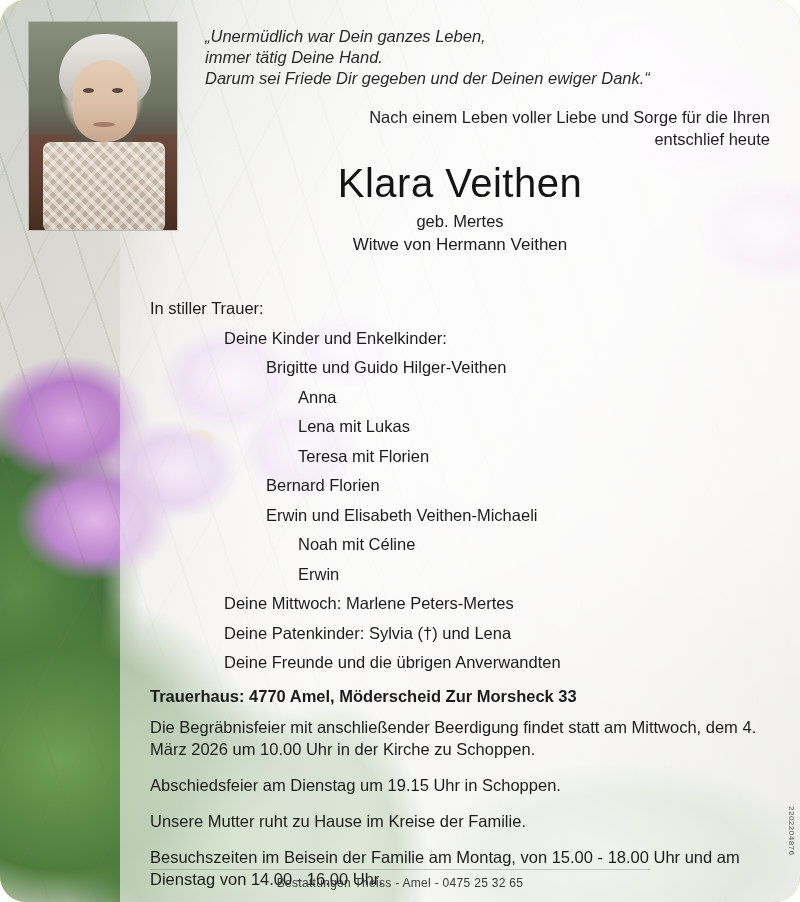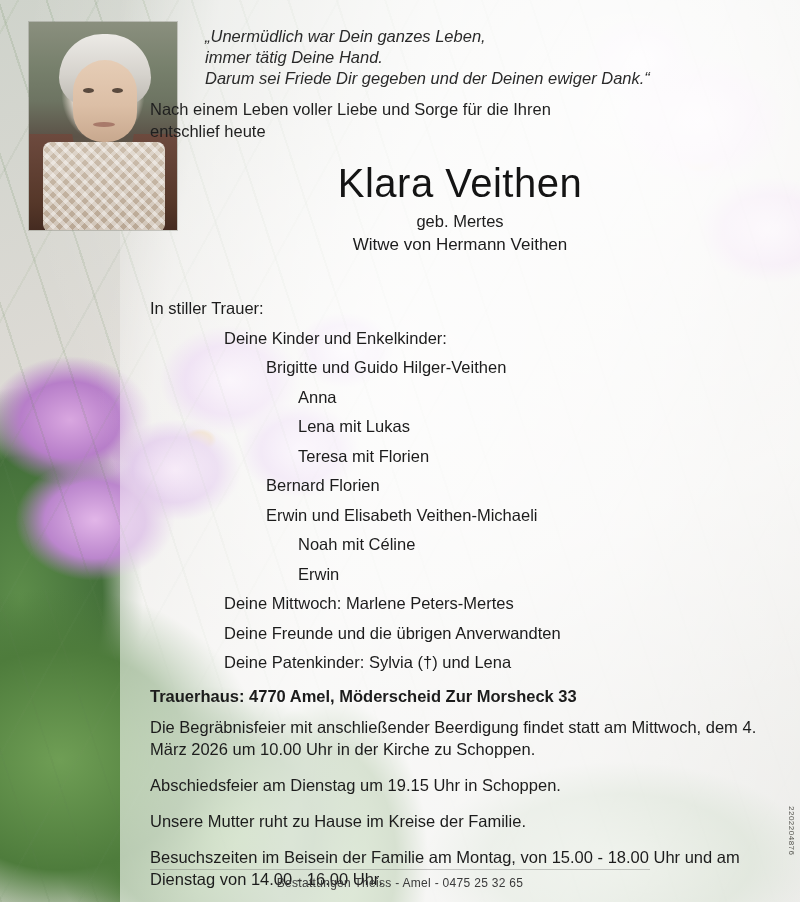--- a/index.html
+++ b/index.html
@@ -8,20 +8,21 @@
     background: #ffffff;
   }
   #card {
     position: relative;
     width: 800px;
     height: 902px;
     overflow: hidden;
     font-family: "Liberation Sans", sans-serif;
     color: #1c1c1c;
     background: #eab308;
+    border-radius: 26px;
   }
 
   
   .bg {
     position: absolute;
     inset: 0;
     background:
       
       radial-gradient(circle at 78% 12%, rgba(255,255,255,0.80) 0%, rgba(255,255,255,0.30) 32%, rgba(255,255,255,0.0) 60%),
       radial-gradient(circle at 52% 42%, rgba(255,255,255,0.55) 0%, rgba(255,255,255,0.0) 48%),
@@ -145,23 +146,23 @@
     font-style: italic;
     font-size: 16.5px;
     line-height: 21px;
     color: #2a2a2a;
     text-align: left;
   }
 
   .intro {
     position: absolute;
     left: 150px;
-    top: 98px;
-    width: 620px;
-    text-align: left;
+    top: 106px;
+    width: 620px;
+    text-align: right;
     font-size: 16.5px;
     line-height: 22px;
     color: #1f1f1f;
   }
 
   .name {
     position: absolute;
     left: 150px;
     top: 160px;
     width: 620px;
@@ -310,22 +311,22 @@
       <div class="m-line ind-1">Deine Kinder und Enkelkinder:</div>
       <div class="m-line ind-2">Brigitte und Guido Hilger-Veithen</div>
       <div class="m-line ind-3">Anna</div>
       <div class="m-line ind-3">Lena mit Lukas</div>
       <div class="m-line ind-3">Teresa mit Florien</div>
       <div class="m-line ind-2">Bernard Florien</div>
       <div class="m-line ind-2">Erwin und Elisabeth Veithen-Michaeli</div>
       <div class="m-line ind-3">Noah mit Céline</div>
       <div class="m-line ind-3">Erwin</div>
       <div class="m-line ind-1">Deine Mittwoch: Marlene Peters-Mertes</div>
+      <div class="m-line ind-1">Deine Patenkinder:  Sylvia (†) und Lena</div>
       <div class="m-line ind-1">Deine Freunde und die übrigen Anverwandten</div>
-      <div class="m-line ind-1">Deine Patenkinder:  Sylvia (†) und Lena</div>
     </div>
 
     <div class="trauerhaus">Trauerhaus:  4770 Amel, Möderscheid Zur Morsheck 33</div>
 
     <div class="paragraphs">
       <div class="para">Die Begräbnisfeier mit anschließender Beerdigung findet statt am Mittwoch, dem 4. März 2026 um 10.00 Uhr in der Kirche zu Schoppen.</div>
       <div class="para">Abschiedsfeier am Dienstag um 19.15 Uhr in Schoppen.</div>
       <div class="para">Unsere Mutter ruht zu Hause im Kreise der Familie.</div>
       <div class="para">Besuchszeiten im Beisein der Familie am Montag, von 15.00 - 18.00 Uhr und am Dienstag von 14.00 - 16.00 Uhr.</div>
     </div>

